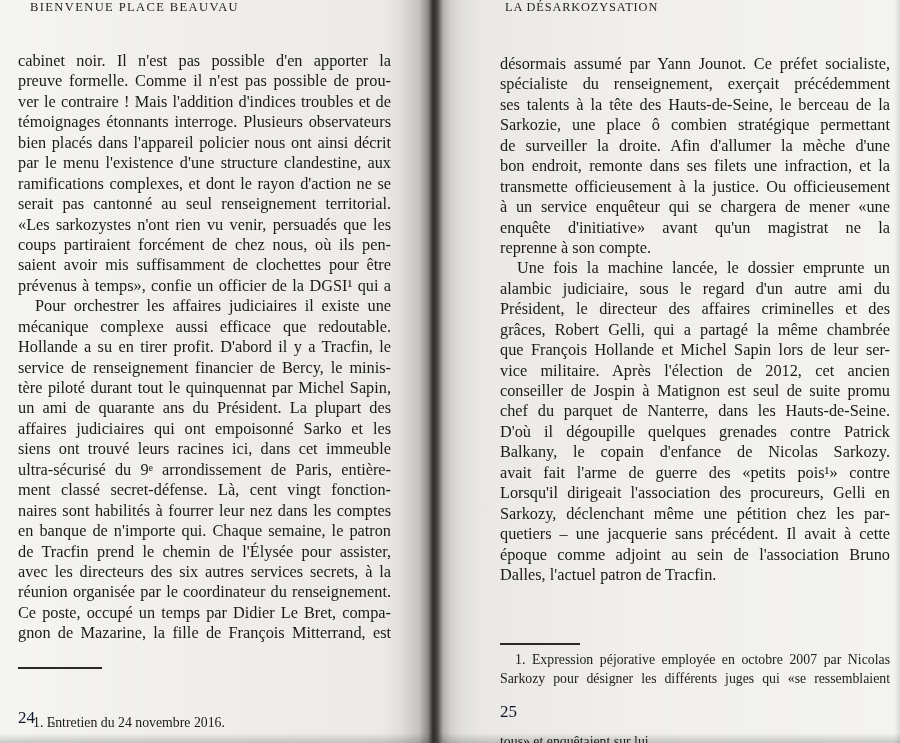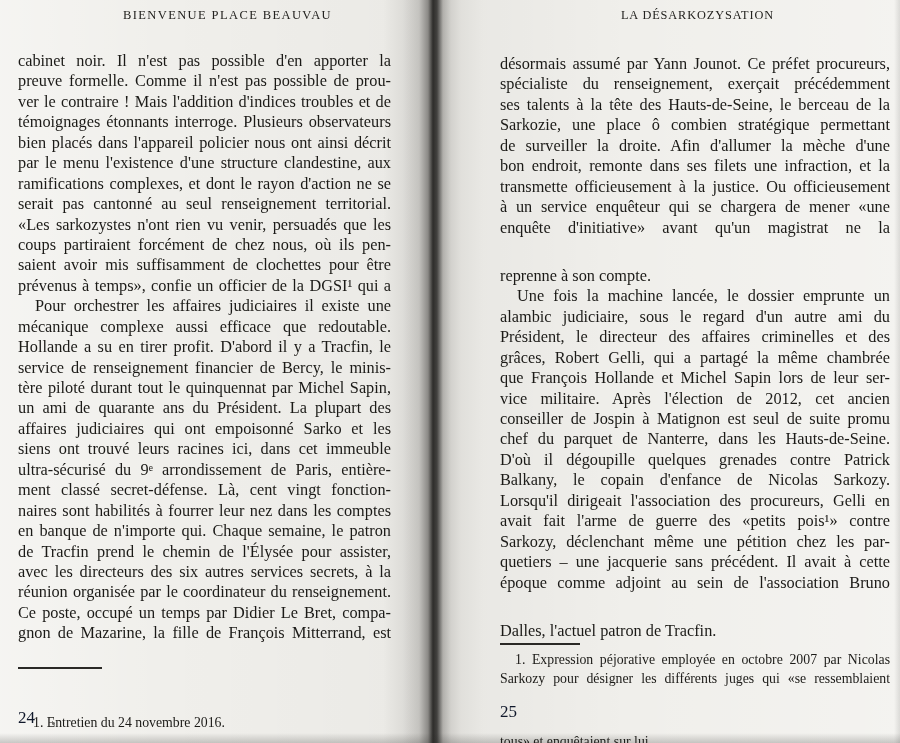--- a/index.html
+++ b/index.html
@@ -15,38 +15,38 @@
     color:var(--ink);
     overflow:hidden;
   }
   
   #scan::before{
     content:"";position:absolute;inset:0;pointer-events:none;
     background:linear-gradient(90deg, rgba(255,255,255,0.35) 0%, rgba(255,255,255,0) 18%,
       rgba(0,0,0,0.02) 42%, rgba(0,0,0,0.03) 52%, rgba(255,255,255,0) 70%, rgba(255,255,255,0.25) 100%);
   }
   .running-head{
-    position:absolute;top:8px;
+    position:absolute;top:0;
     font-size:12.5px;letter-spacing:1.4px;
-    text-align:center;color:#23221f;
+    text-align:left;color:#23221f;
     white-space:nowrap;
   }
   #head-left{left:30px;width:395px;}
   #head-right{left:505px;width:385px;letter-spacing:0.9px;font-size:12.3px;}
   .body-col{
     position:absolute;
     font-size:16.3px;line-height:20.45px;
   }
   #body-left{left:18px;top:51px;width:373px;}
   #body-right{left:500px;top:54px;width:390px;}
   .line{
     text-align:justify;text-align-last:justify;
     height:20.45px;overflow:visible;white-space:normal;
   }
-  .line.end{text-align-last:left;margin-top:28px;}
+  .line.end{text-align-last:left;}
   .line.indent{text-indent:17px;}
   .footnote{
     position:absolute;font-size:13.8px;line-height:19px;
   }
   #fn-left{left:18px;top:667px;width:373px;}
   #fn-right{left:500px;top:643px;width:390px;}
   .fn-rule{width:84px;height:1.6px;background:#2a2926;margin-bottom:6px;}
   #fn-right .fn-rule{width:80px;margin-bottom:5px;}
   .fn-line{text-align:justify;text-align-last:justify;}
   .fn-line.end{text-align-last:left;margin-top:44px;}
@@ -123,42 +123,42 @@
       <div class="line">naires sont habilités à fourrer leur nez dans les comptes</div>
       <div class="line">en banque de n'importe qui. Chaque semaine, le patron</div>
       <div class="line">de Tracfin prend le chemin de l'Élysée pour assister,</div>
       <div class="line">avec les directeurs des six autres services secrets, à la</div>
       <div class="line">réunion organisée par le coordinateur du renseignement.</div>
       <div class="line">Ce poste, occupé un temps par Didier Le Bret, compa-</div>
       <div class="line">gnon de Mazarine, la fille de François Mitterrand, est</div>
     </div>
 
   <div class="body-col" id="body-right">
-      <div class="line">désormais assumé par Yann Jounot. Ce préfet procureurs,</div>
+      <div class="line">désormais assumé par Yann Jounot. Ce préfet socialiste,</div>
       <div class="line">spécialiste du renseignement, exerçait précédemment</div>
       <div class="line">ses talents à la tête des Hauts-de-Seine, le berceau de la</div>
       <div class="line">Sarkozie, une place ô combien stratégique permettant</div>
       <div class="line">de surveiller la droite. Afin d'allumer la mèche d'une</div>
       <div class="line">bon endroit, remonte dans ses filets une infraction, et la</div>
       <div class="line">transmette officieusement à la justice. Ou officieusement</div>
       <div class="line">à un service enquêteur qui se chargera de mener «une</div>
       <div class="line">enquête d'initiative» avant qu'un magistrat ne la</div>
       <div class="line end">reprenne à son compte.</div>
       <div class="line indent">Une fois la machine lancée, le dossier emprunte un</div>
       <div class="line">alambic judiciaire, sous le regard d'un autre ami du</div>
       <div class="line">Président, le directeur des affaires criminelles et des</div>
       <div class="line">grâces, Robert Gelli, qui a partagé la même chambrée</div>
       <div class="line">que François Hollande et Michel Sapin lors de leur ser-</div>
       <div class="line">vice militaire. Après l'élection de 2012, cet ancien</div>
       <div class="line">conseiller de Jospin à Matignon est seul de suite promu</div>
       <div class="line">chef du parquet de Nanterre, dans les Hauts-de-Seine.</div>
       <div class="line">D'où il dégoupille quelques grenades contre Patrick</div>
       <div class="line">Balkany, le copain d'enfance de Nicolas Sarkozy.</div>
+      <div class="line">avait fait l'arme de guerre des «petits pois¹» contre</div>
       <div class="line">Lorsqu'il dirigeait l'association des procureurs, Gelli en</div>
-      <div class="line">avait fait l'arme de guerre des «petits pois¹» contre</div>
       <div class="line">Sarkozy, déclenchant même une pétition chez les par-</div>
       <div class="line">quetiers – une jacquerie sans précédent. Il avait à cette</div>
       <div class="line">époque comme adjoint au sein de l'association Bruno</div>
       <div class="line end">Dalles, l'actuel patron de Tracfin.</div>
     </div>
 
   <div class="footnote" id="fn-left">
     <div class="fn-rule"></div>
     <div class="fn-lines">
         <div class="fn-line indent end">1. Entretien du 24 novembre 2016.</div>

